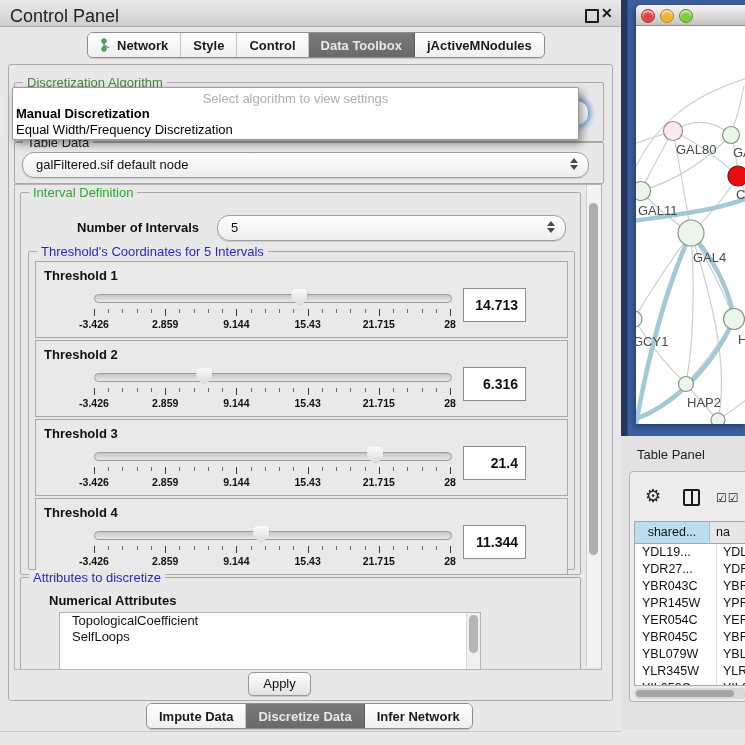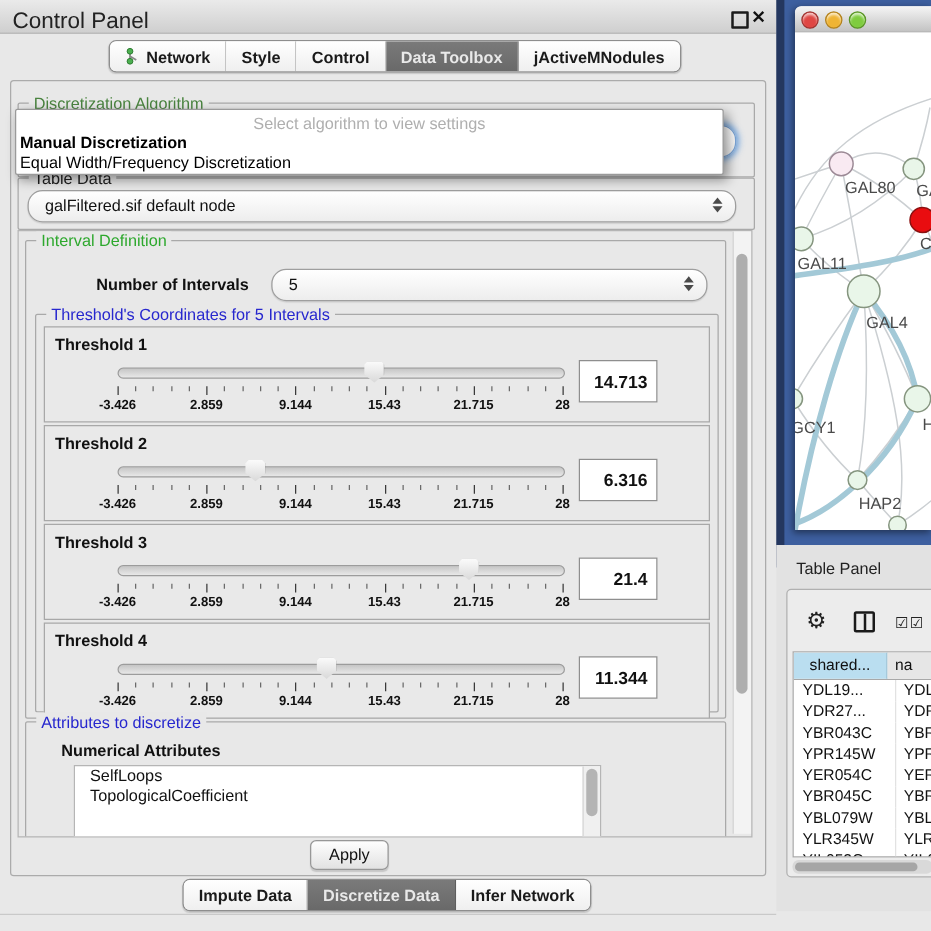--- a/index.html
+++ b/index.html
@@ -382,22 +382,22 @@
   </div>
             </div>
         </div>
       </div>
 
       <div class="groupbox attr-group">
         <span class="grouptitle gt-blue">Attributes to discretize</span>
         <span class="num-attr-label">Numerical Attributes</span>
         <div class="attr-list">
           <div id="attr-items">
+              <div class="list-item">TopologicalCoefficient</div>
               <div class="list-item">SelfLoops</div>
-              <div class="list-item">TopologicalCoefficient</div>
             </div>
           <div class="list-vscroll">
               <div class="list-vthumb"></div>
             </div>
         </div>
       </div>
 
       <div class="vscroll">
           <div class="vthumb"></div>
         </div>

